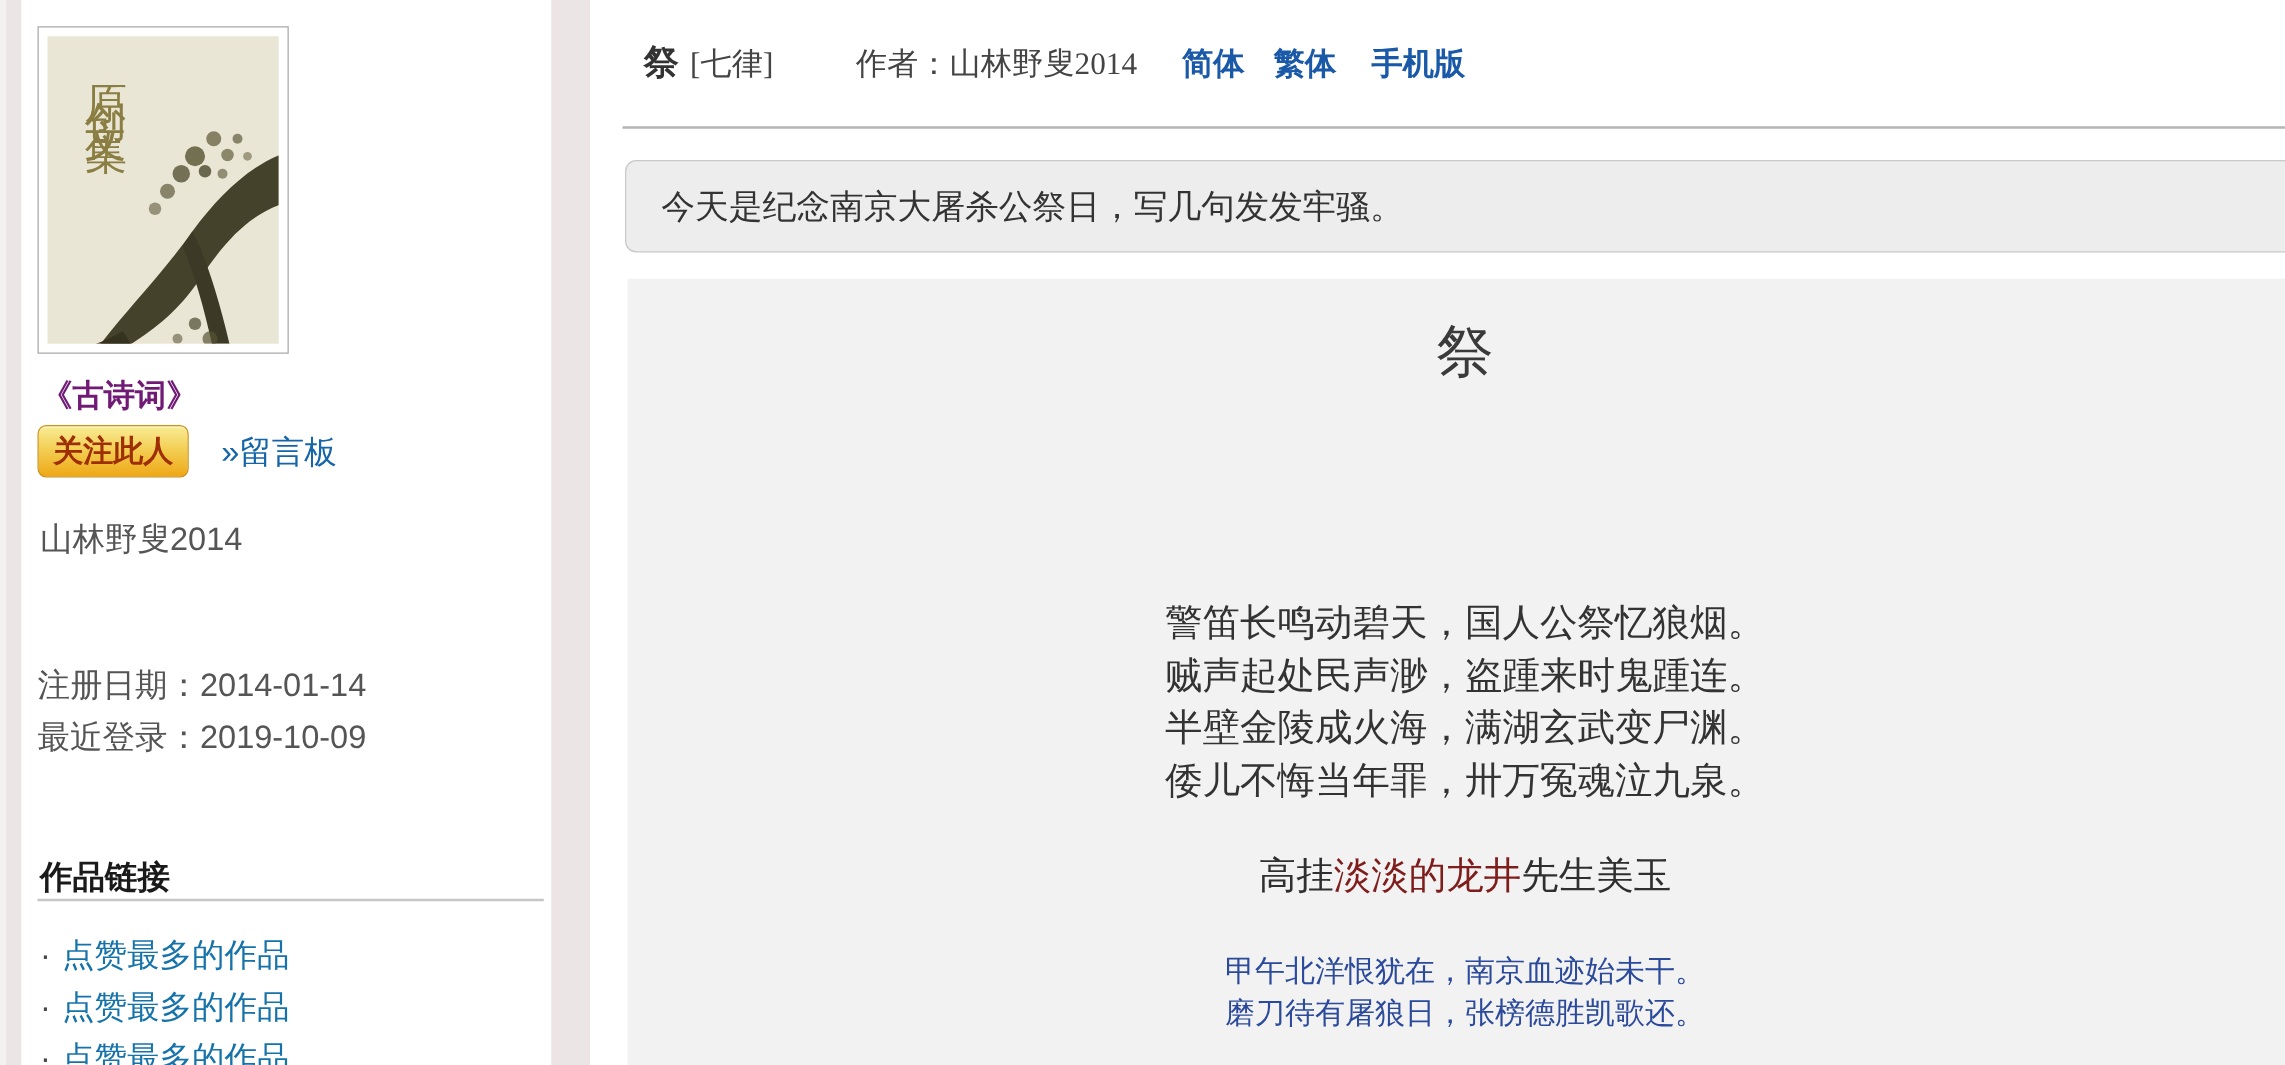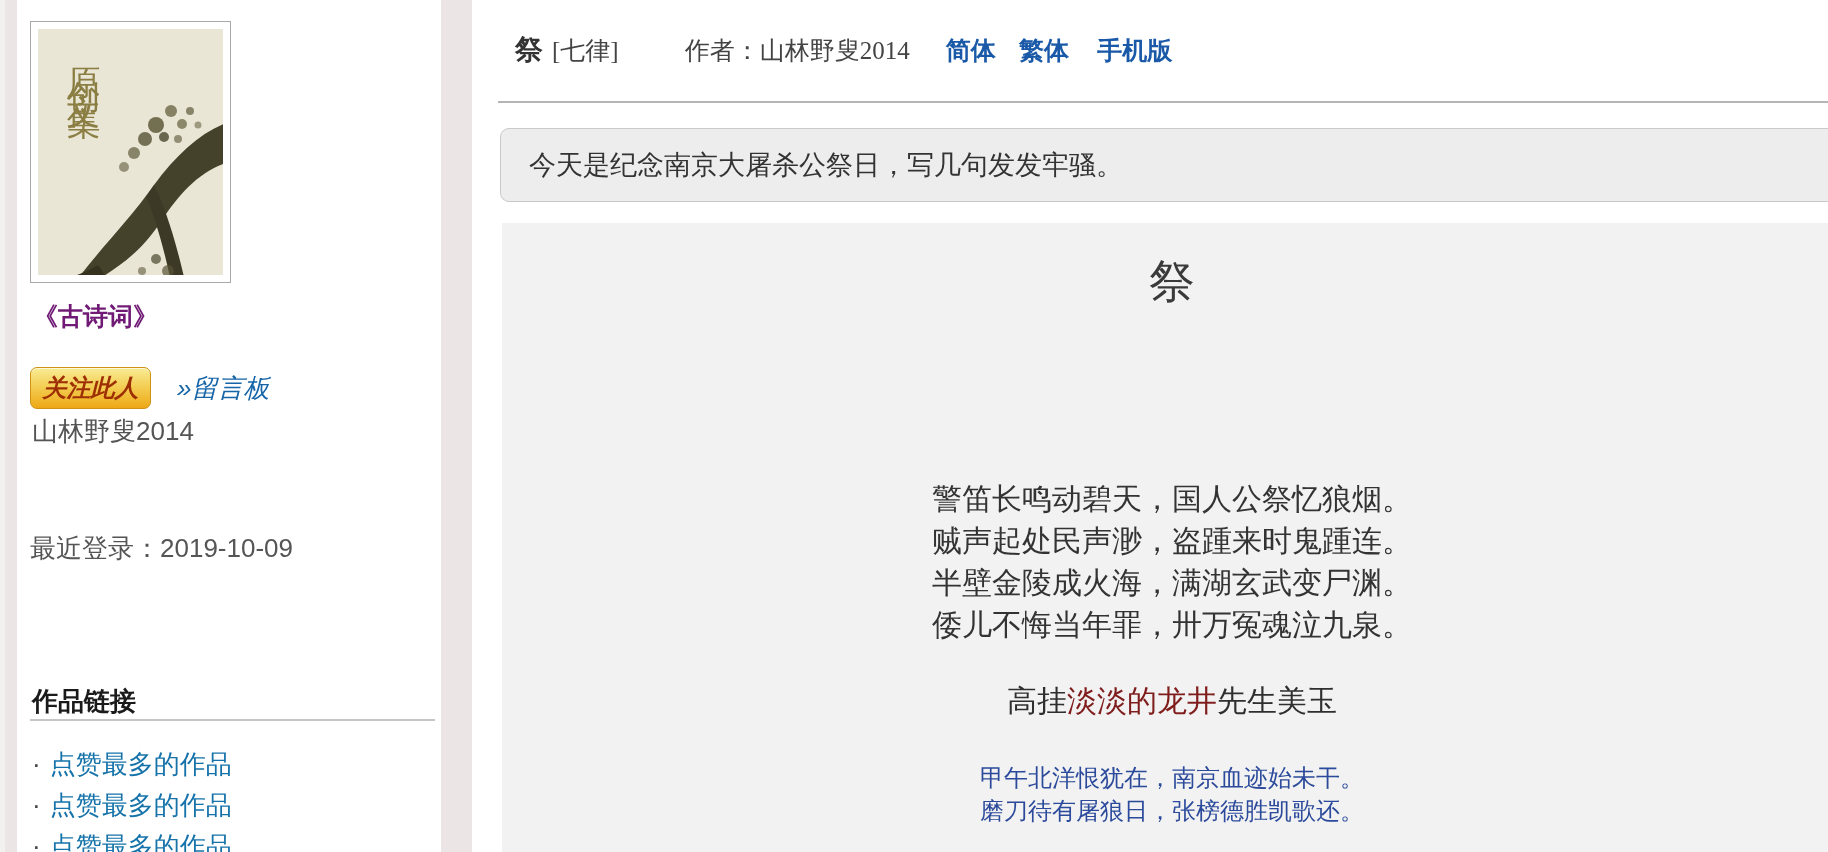--- a/index.html
+++ b/index.html
@@ -21,21 +21,21 @@
   .cover-vtitle{
     position:absolute;left:22px;top:12px;
     writing-mode:vertical-rl;text-orientation:upright;
     font-family:"Liberation Serif", serif;
     font-size:34px;letter-spacing:13px;color:#8a7e42;
   }
   .collection-link{
     position:absolute;left:16px;top:300px;
     font-size:25px;font-weight:bold;color:#701a75;cursor:pointer;
   }
-  .btn-row{position:absolute;left:13px;top:367px;display:flex;align-items:center;font-style:italic;}
+  .btn-row{position:absolute;left:13px;top:340px;display:flex;align-items:center;}
   .follow-btn{
     width:119px;height:40px;border-radius:7px;border:1px solid #cf9215;
     background:linear-gradient(#f9ec95 0%, #f3cf55 45%, #eea817 100%);
     box-shadow:inset 0 1px 0 rgba(255,255,255,.65);
     color:#9e2f04;font-weight:bold;font-size:24px;
     font-family:"Liberation Sans", sans-serif;
     display:flex;align-items:center;justify-content:center;cursor:pointer;
   }
   .msgboard-link{margin-left:26px;font-size:26px;color:#1565a8;cursor:pointer;}
   .username{position:absolute;left:15px;top:414px;font-size:26px;color:#555;}
@@ -114,20 +114,21 @@
   <a class="collection-link">《古诗词》</a>
 
   <div class="btn-row">
     <div class="follow-btn">关注此人</div>
     <a class="msgboard-link">»留言板</a>
   </div>
 
   <div class="username">山林野叟2014</div>
 
   <div class="dates">
+    <div>注册日期：2014-01-14</div>
     <div>最近登录：2019-10-09</div>
   </div>
 
   <div class="works-title">作品链接</div>
   <div class="works-divider"></div>
 
   <div class="work-links">
     <div class="row">
       <span class="bullet">·</span><a>点赞最多的作品</a>
     </div>

